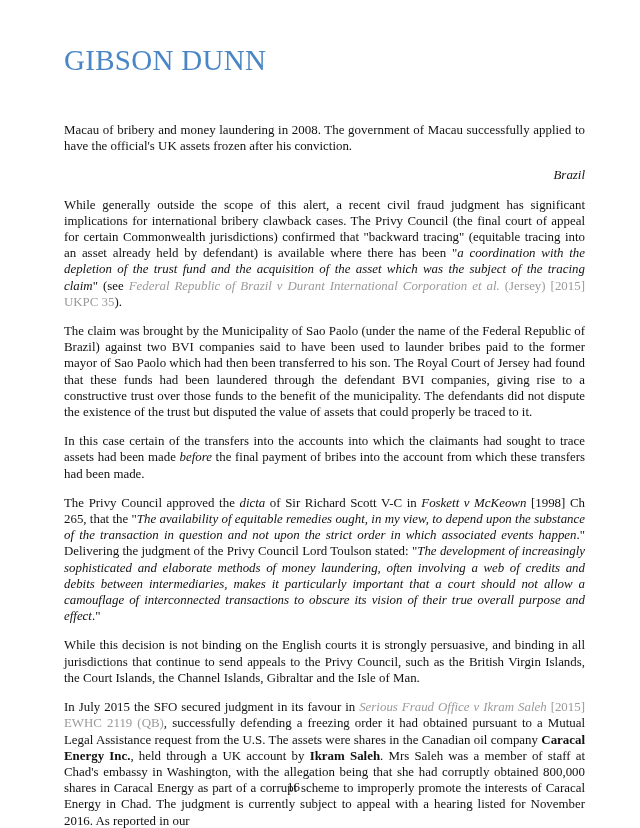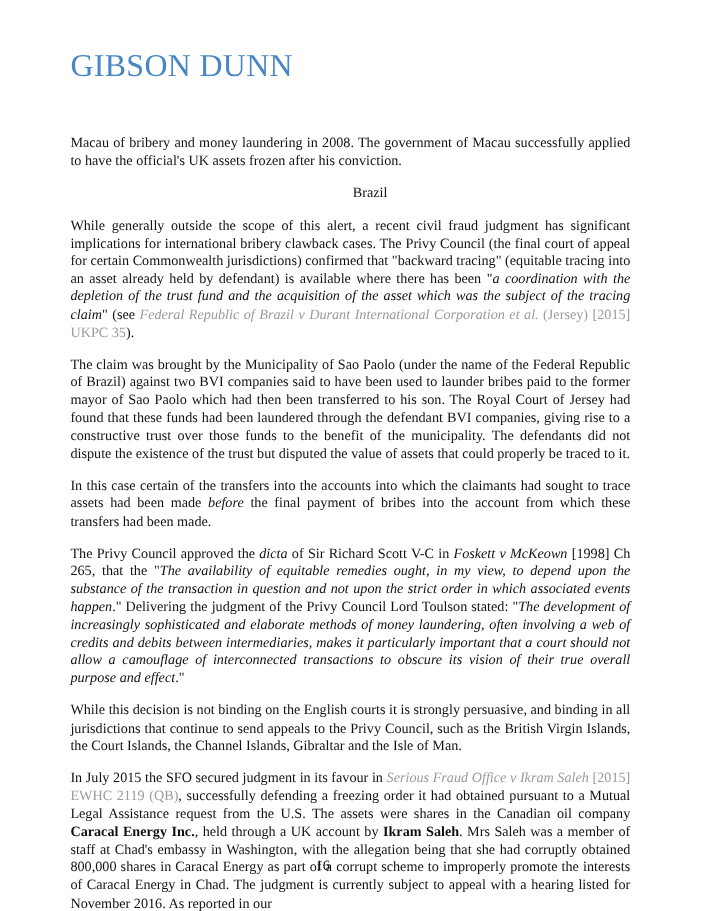--- a/index.html
+++ b/index.html
@@ -9,22 +9,22 @@
     position: absolute; left: 60px; top: 44px;
     font-family: "Liberation Serif", "DejaVu Serif", serif;
     font-size: 29px; letter-spacing: 0.3px;
     color: #4a86c5; font-weight: normal;
   }
   .body-text {
     position: absolute; left: 60px; top: 122px; width: 521px;
     font-family: "Liberation Serif", "DejaVu Serif", serif;
     font-size: 12.9px; line-height: 16.2px; color: #111;
   }
-  .body-text p { margin: 0 12px 13px 0; text-align: justify; }
-  .body-text p.heading { margin-left: 36px; margin-bottom: 13px; text-align: center; }
+  .body-text p { margin: 0 0 13px 0; text-align: justify; }
+  .body-text p.heading { font-style: italic; margin-left: 36px; margin-bottom: 13px; text-align: right; }
   .link { color: #9a9a9a; text-decoration: none; }
   i, em { font-style: italic; }
   b { font-weight: bold; }
   .page-number {
     position: absolute; left: 0; width: 579px; top: 779px; text-align: center;
     font-family: "Liberation Serif", "DejaVu Serif", serif; font-size: 13px; color: #111;
   }
 </style>
 </head>
 <body>

